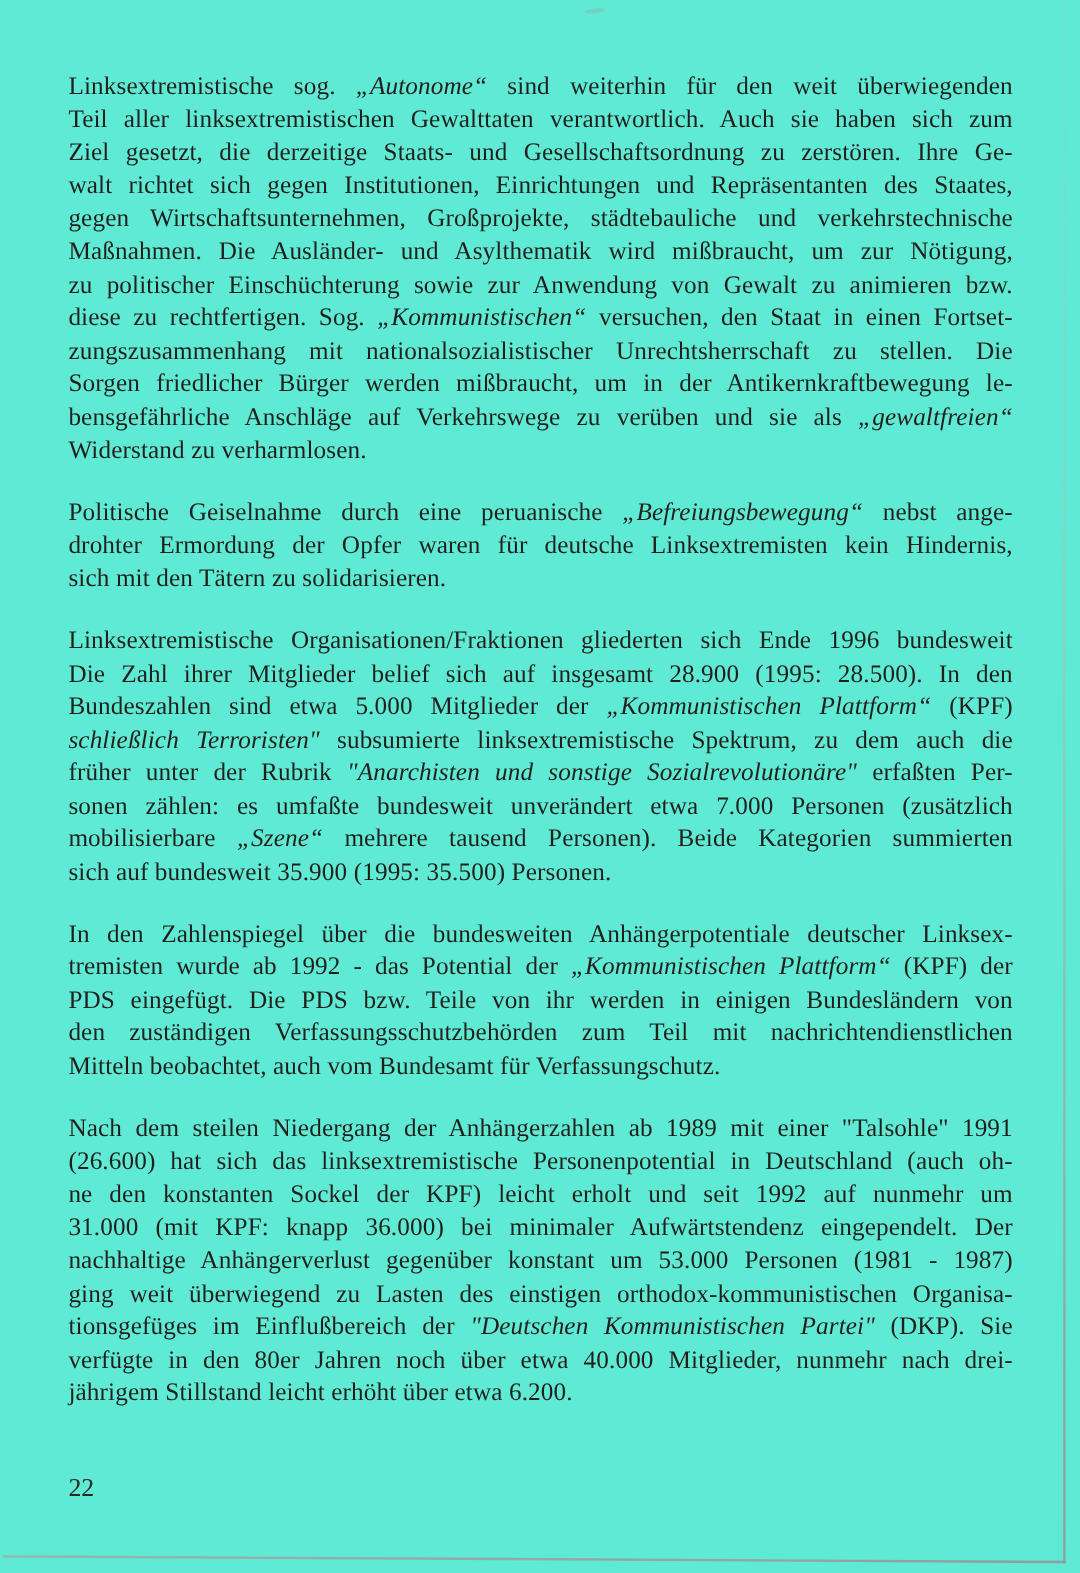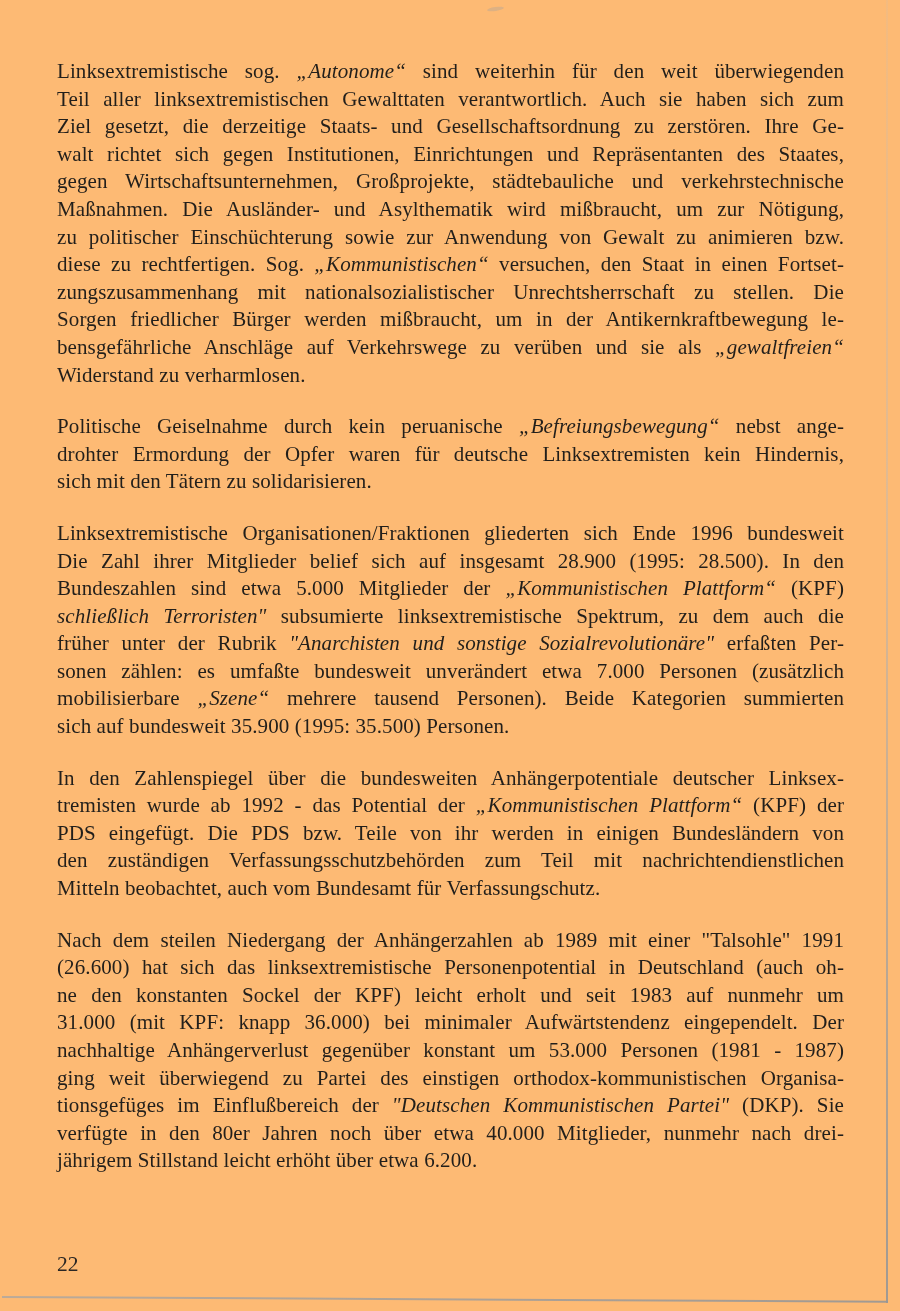--- a/index.html
+++ b/index.html
@@ -5,21 +5,21 @@
   html, body { margin: 0; padding: 0; }
   body {
     width: 900px; height: 1311px;
     background: #ffffff;
     font-family: "Liberation Serif", "DejaVu Serif", serif;
     position: relative;
     overflow: hidden;
   }
   .page {
     position: absolute; inset: 0;
-    background: #fdba74;
+    background: #5eead4;
     color: #201d1a;
   }
   .text-block {
     position: absolute;
     left: 57px; right: 56px; top: 58px;
     font-size: 21px;
     line-height: 27.6px;
     color: #221f1b;
     letter-spacing: 0.1px;
   }
@@ -33,21 +33,20 @@
   .line.last {
     text-align-last: left;
   }
   .it { font-style: italic; }
   .bd { font-weight: normal; }
   .page-number {
     position: absolute;
     left: 57px; top: 1228px;
     font-size: 21.5px;
     color: #2a2724;
-    margin-top: 24px;
   }
   .scan-edge-right {
     position: absolute;
     top: 0; bottom: 8px;
     left: 886px; width: 2px;
     background: linear-gradient(
       to bottom,
       rgba(190,190,190,0.15) 0%,
       rgba(185,185,185,0.45) 40%,
       rgba(160,160,160,0.75) 75%,
@@ -86,21 +85,21 @@
         <div class="line"><span>gegen Wirtschaftsunternehmen, Großprojekte, städtebauliche und verkehrstechnische</span></div>
         <div class="line"><span>Maßnahmen. Die Ausländer- und Asylthematik wird mißbraucht, um zur Nötigung,</span></div>
         <div class="line"><span>zu politischer Einschüchterung sowie zur Anwendung von Gewalt zu animieren bzw.</span></div>
         <div class="line"><span>diese zu rechtfertigen. Sog. </span><span class="it">„Kommunistischen“</span><span> versuchen, den Staat in einen Fortset-</span></div>
         <div class="line"><span>zungszusammenhang mit nationalsozialistischer Unrechtsherrschaft zu stellen. Die</span></div>
         <div class="line"><span>Sorgen friedlicher Bürger werden mißbraucht, um in der Antikernkraftbewegung le-</span></div>
         <div class="line"><span>bensgefährliche Anschläge auf Verkehrswege zu verüben und sie als </span><span class="it">„gewaltfreien“</span></div>
         <div class="line last"><span>Widerstand zu verharmlosen.</span></div>
       </div>
       <div class="para">
-        <div class="line"><span>Politische Geiselnahme durch kein peruanische </span><span class="it">„Befreiungsbewegung“</span><span> nebst ange-</span></div>
+        <div class="line"><span>Politische Geiselnahme durch eine peruanische </span><span class="it">„Befreiungsbewegung“</span><span> nebst ange-</span></div>
         <div class="line"><span>drohter Ermordung der Opfer waren für deutsche Linksextremisten kein Hindernis,</span></div>
         <div class="line last"><span>sich mit den Tätern zu solidarisieren.</span></div>
       </div>
       <div class="para">
         <div class="line"><span>Linksextremistische Organisationen/Fraktionen gliederten sich Ende 1996 bundesweit</span></div>
         <div class="line"><span>Die Zahl ihrer Mitglieder belief sich auf insgesamt 28.900 (1995: 28.500). In den</span></div>
         <div class="line"><span>Bundeszahlen sind etwa 5.000 Mitglieder der </span><span class="it">„Kommunistischen Plattform“</span><span> (KPF)</span></div>
         <div class="line"><span class="it">schließlich Terroristen"</span><span> subsumierte linksextremistische Spektrum, zu dem auch die</span></div>
         <div class="line"><span>früher unter der Rubrik </span><span class="it">"Anarchisten und sonstige Sozialrevolutionäre"</span><span> erfaßten Per-</span></div>
         <div class="line"><span>sonen zählen: es umfaßte bundesweit unverändert etwa 7.000 Personen (zusätzlich</span></div>
@@ -110,24 +109,24 @@
       <div class="para">
         <div class="line"><span>In den Zahlenspiegel über die bundesweiten Anhängerpotentiale deutscher Linksex-</span></div>
         <div class="line"><span>tremisten wurde ab 1992 - das Potential der </span><span class="it">„Kommunistischen Plattform“</span><span> (KPF) der</span></div>
         <div class="line"><span>PDS eingefügt. Die PDS bzw. Teile von ihr werden in einigen Bundesländern von</span></div>
         <div class="line"><span>den zuständigen Verfassungsschutzbehörden zum Teil mit nachrichtendienstlichen</span></div>
         <div class="line last"><span>Mitteln beobachtet, auch vom Bundesamt für Verfassungschutz.</span></div>
       </div>
       <div class="para">
         <div class="line"><span>Nach dem steilen Niedergang der Anhängerzahlen ab 1989 mit einer "Talsohle" 1991</span></div>
         <div class="line"><span>(26.600) hat sich das linksextremistische Personenpotential in Deutschland (auch </span><span class="bd">oh-</span></div>
-        <div class="line"><span class="bd">ne</span><span> den konstanten Sockel der KPF) leicht erholt und seit 1983 auf nunmehr um</span></div>
+        <div class="line"><span class="bd">ne</span><span> den konstanten Sockel der KPF) leicht erholt und seit 1992 auf nunmehr um</span></div>
         <div class="line"><span>31.000 (</span><span class="bd">mit</span><span> KPF: knapp 36.000) bei minimaler Aufwärtstendenz eingependelt. Der</span></div>
         <div class="line"><span>nachhaltige Anhängerverlust gegenüber konstant um 53.000 Personen (1981 - 1987)</span></div>
-        <div class="line"><span>ging weit überwiegend zu Partei des einstigen orthodox-kommunistischen Organisa-</span></div>
+        <div class="line"><span>ging weit überwiegend zu Lasten des einstigen orthodox-kommunistischen Organisa-</span></div>
         <div class="line"><span>tionsgefüges im Einflußbereich der </span><span class="it">"Deutschen Kommunistischen Partei"</span><span> (DKP). Sie</span></div>
         <div class="line"><span>verfügte in den 80er Jahren noch über etwa 40.000 Mitglieder, nunmehr nach drei-</span></div>
         <div class="line last"><span>jährigem Stillstand leicht erhöht über etwa 6.200.</span></div>
       </div>
     </div>
   <div class="page-number">22</div>
   <div class="scan-edge-right"></div>
   <div class="scan-line-bottom"></div>
 </div>
 

